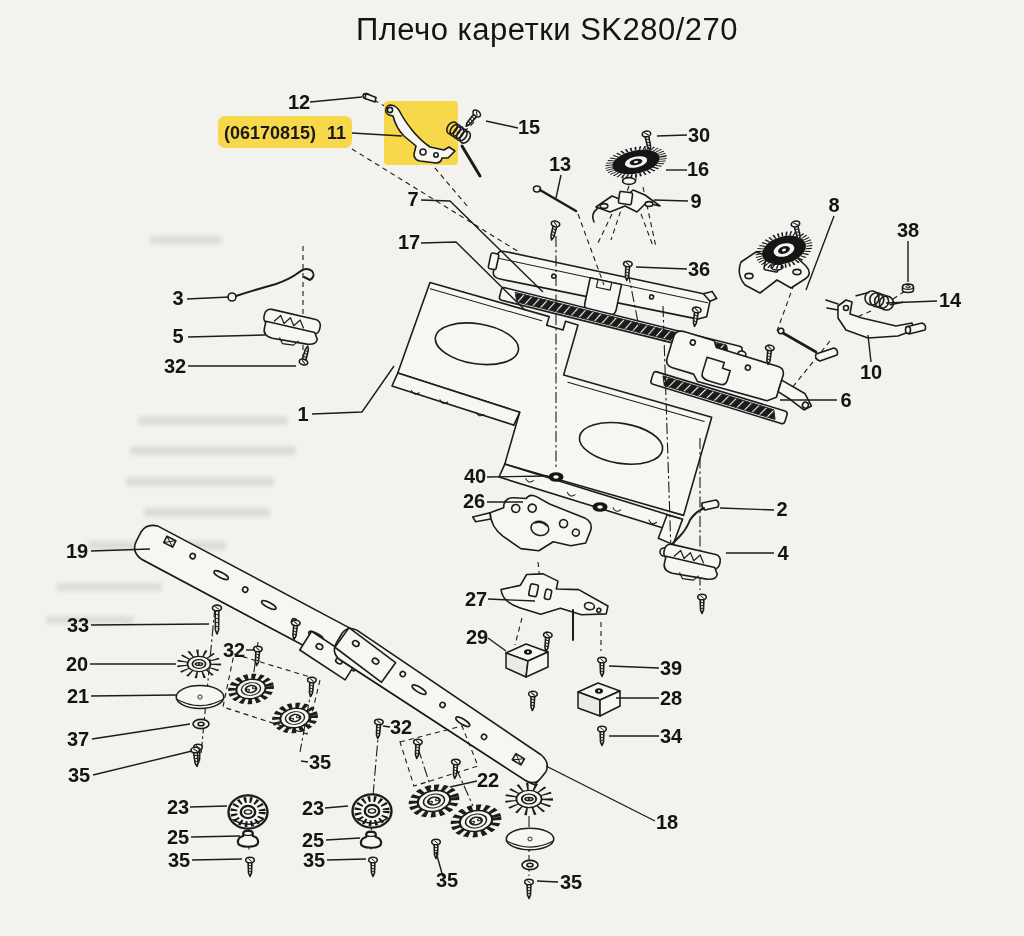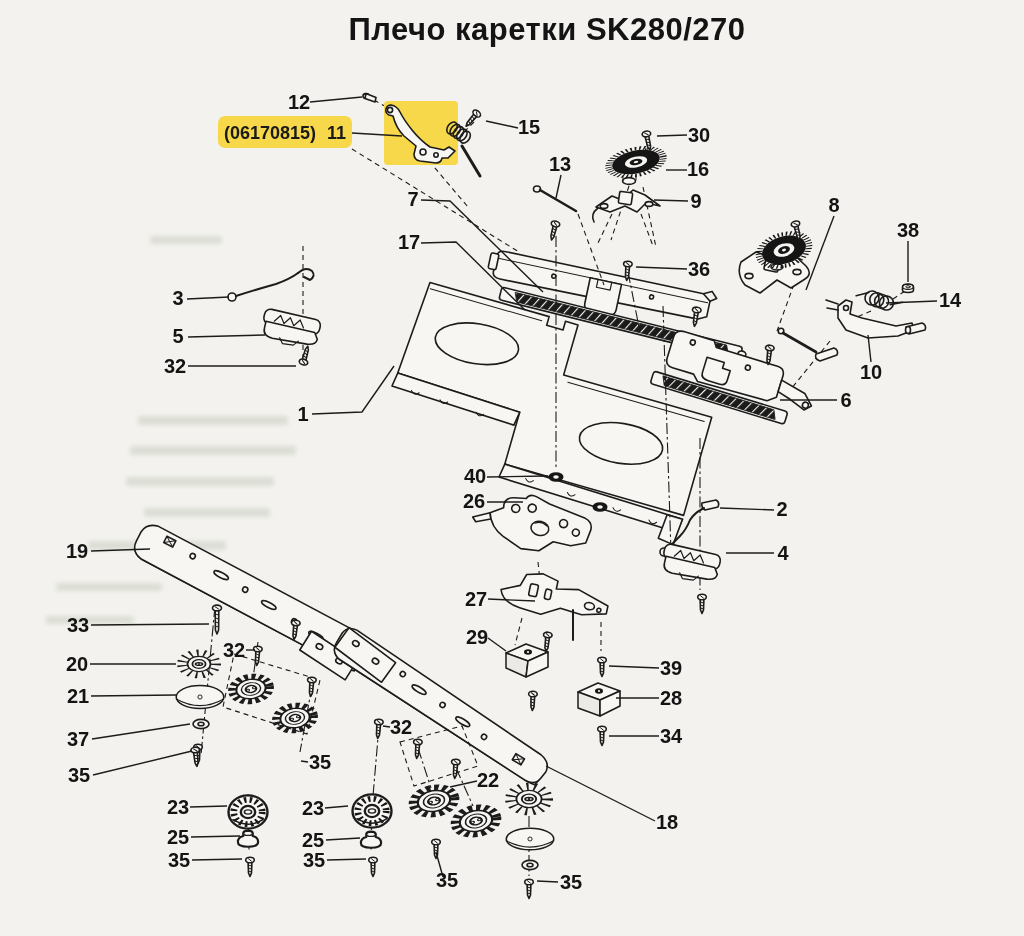--- a/index.html
+++ b/index.html
@@ -1,19 +1,19 @@
 <!DOCTYPE html>
 <html><head>
 <meta charset="utf-8">
 <style>
   html,body{margin:0;padding:0;background:#e9e8e4;}
   .page{position:relative;width:1024px;height:936px;background:#f3f2ee;overflow:hidden;
         font-family:"Liberation Sans",sans-serif;}
   .title{position:absolute;top:12px;left:70px;right:0;text-align:center;
-         font-size:31px;font-weight:bold;color:#141414;letter-spacing:0.5px;}
+         font-size:31px;font-weight:normal;color:#141414;letter-spacing:0.5px;}
   svg{position:absolute;top:0;left:0;}
   .ln{fill:none;stroke:#1c1c1c;stroke-width:1.6;stroke-linejoin:round;stroke-linecap:round;}
   .fl{fill:#f7f6f2;stroke:#1c1c1c;stroke-width:1.6;stroke-linejoin:round;}
   .sh{fill:#ebeae6;stroke:#1c1c1c;stroke-width:1.5;stroke-linejoin:round;}
   .dk{fill:#161616;stroke:none;}
   .ds{fill:none;stroke:#1c1c1c;stroke-width:1.1;stroke-dasharray:5 4;}
   .dd{fill:none;stroke:#1c1c1c;stroke-width:1.1;stroke-dasharray:11 3 2.5 3;}
   .leader{fill:none;stroke:#1c1c1c;stroke-width:1.4;}
   .plabel{font:bold 20px "Liberation Sans",sans-serif;fill:#141414;text-anchor:middle;}
   .callout-code{font:bold 18px "Liberation Sans",sans-serif;fill:#1a1a1a;}

